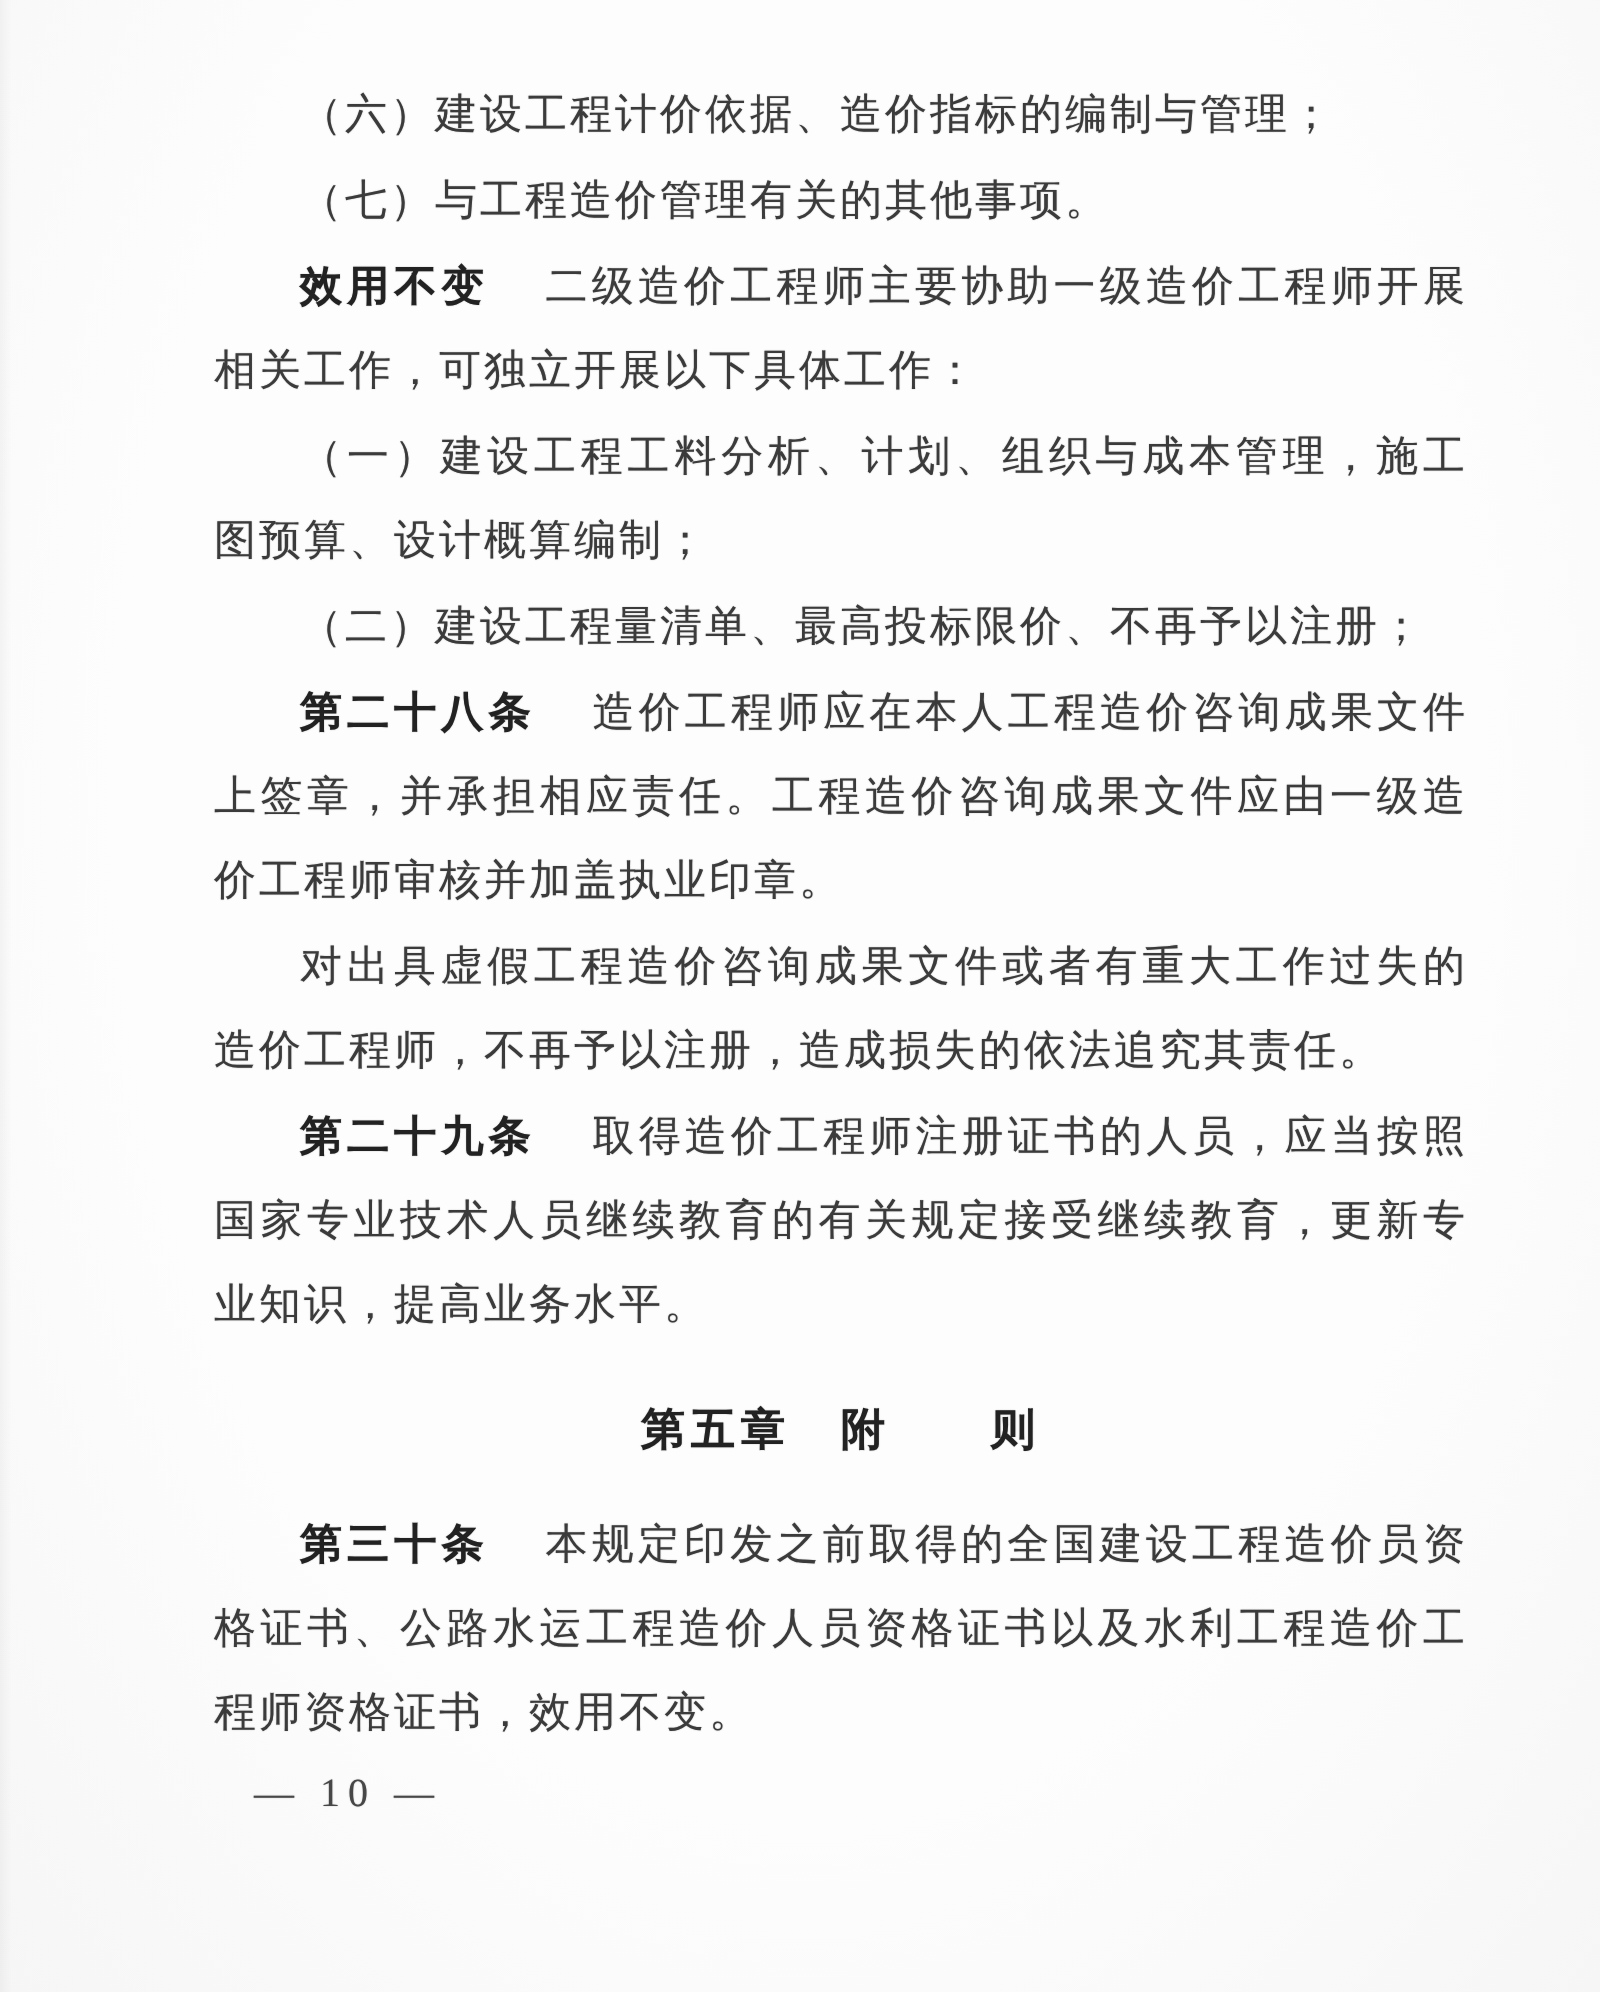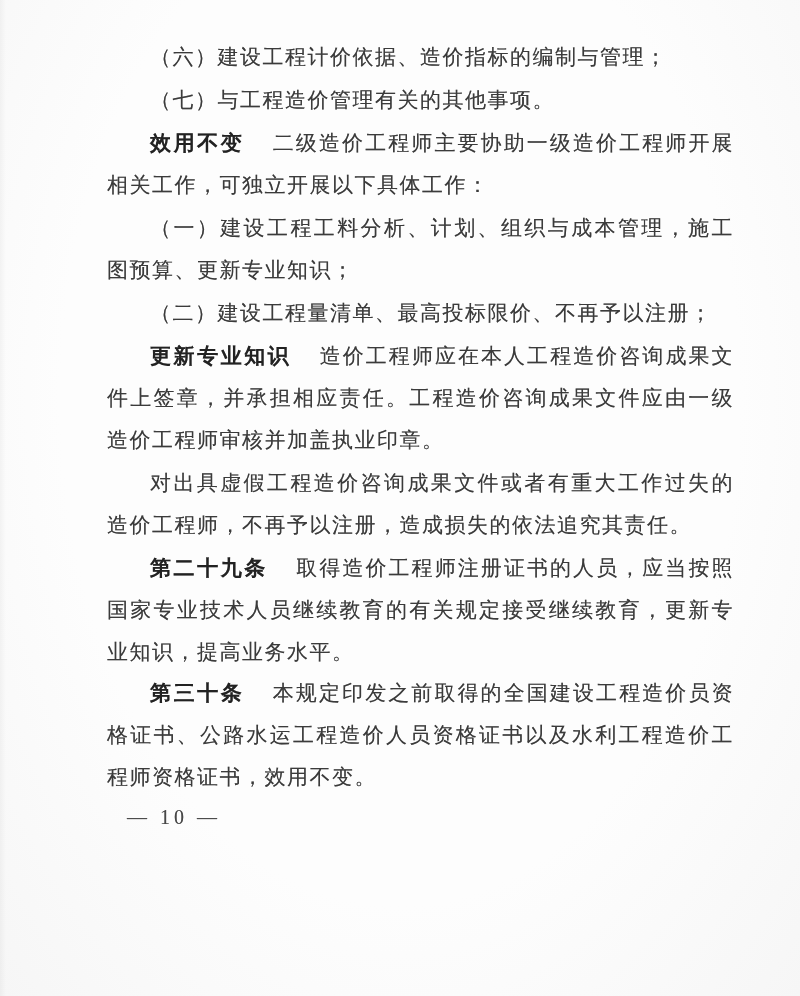--- a/index.html
+++ b/index.html
@@ -64,29 +64,30 @@
 <body>
 
 <div class="page">
 
   <p class="para">（六）建设工程计价依据、造价指标的编制与管理；</p>
 
   <p class="para">（七）与工程造价管理有关的其他事项。</p>
 
   <p class="para"><span class="lead">效用不变</span><span>二级造价工程师主要协助一级造价工程师开展相关工作，可独立开展以下具体工作：</span></p>
 
-  <p class="para">（一）建设工程工料分析、计划、组织与成本管理，施工图预算、更新专业知识；</p>
+  <p class="para">（一）建设工程工料分析、计划、组织与成本管理，施工图预算、设计概算编制；</p>
 
   <p class="para">（二）建设工程量清单、最高投标限价、不再予以注册；</p>
 
 
-  <p class="para"><span class="lead">更新专业知识</span><span>造价工程师应在本人工程造价咨询成果文件上签章，并承担相应责任。工程造价咨询成果文件应由一级造价工程师审核并加盖执业印章。</span></p>
+  <p class="para"><span class="lead">第二十八条</span><span>造价工程师应在本人工程造价咨询成果文件上签章，并承担相应责任。工程造价咨询成果文件应由一级造价工程师审核并加盖执业印章。</span></p>
 
   <p class="para">对出具虚假工程造价咨询成果文件或者有重大工作过失的造价工程师，不再予以注册，造成损失的依法追究其责任。</p>
 
   <p class="para"><span class="lead">第二十九条</span><span>取得造价工程师注册证书的人员，应当按照国家专业技术人员继续教育的有关规定接受继续教育，更新专业知识，提高业务水平。</span></p>
 
+  <h2 class="chapter">第五章　附　　则</h2>
 
   <p class="para"><span class="lead">第三十条</span><span>本规定印发之前取得的全国建设工程造价员资格证书、公路水运工程造价人员资格证书以及水利工程造价工程师资格证书，效用不变。</span></p>
 
   <div class="footer">— 10 —</div>
 
 </div>
 
 </body></html>

